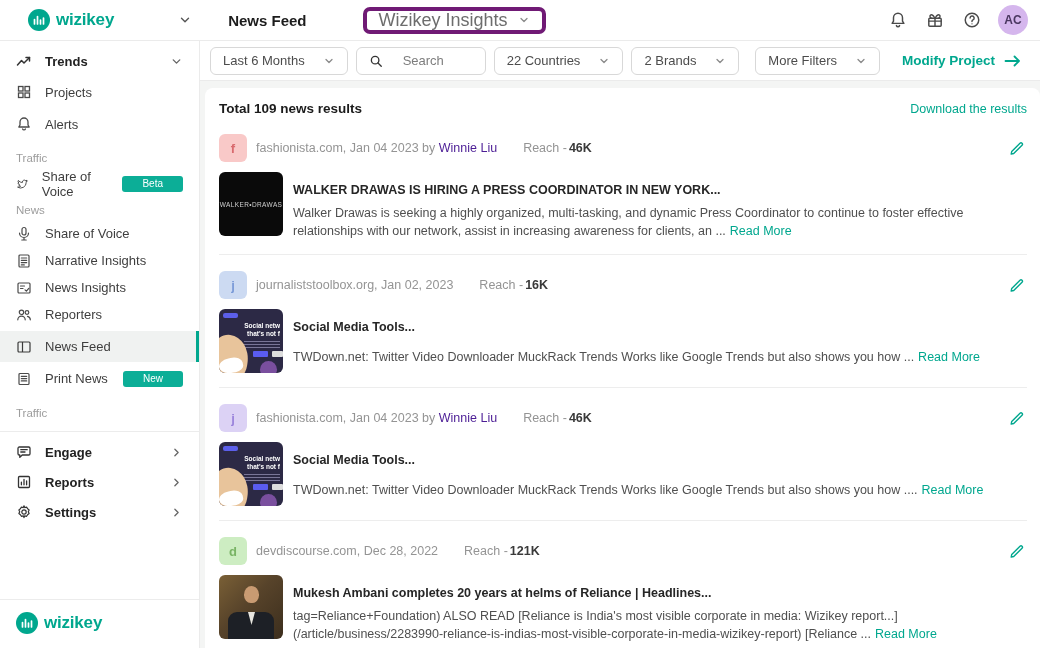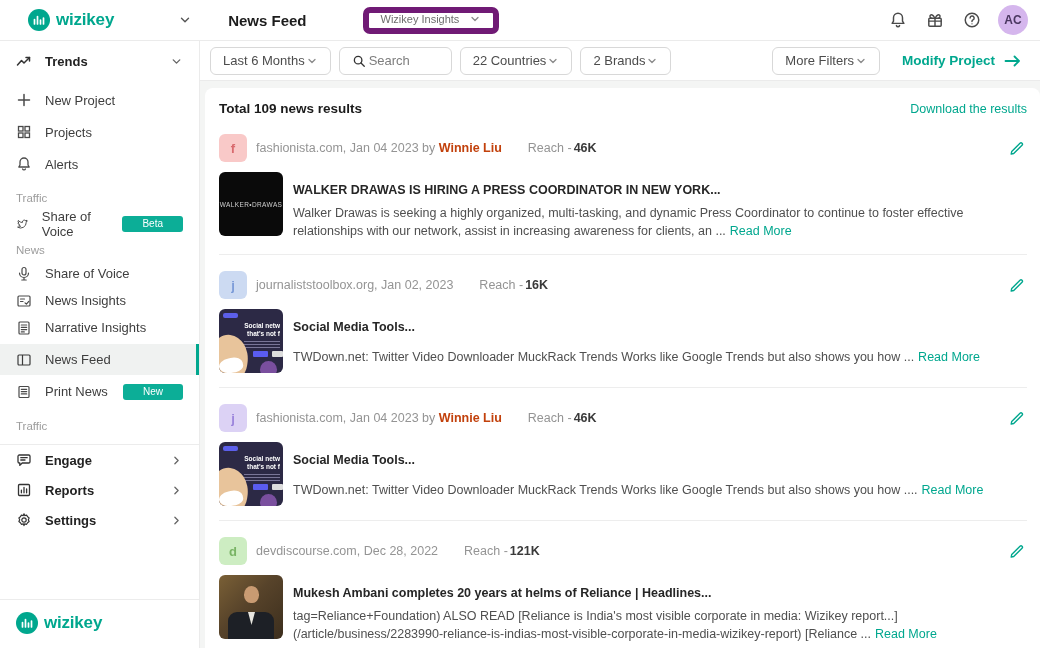--- a/index.html
+++ b/index.html
@@ -14,23 +14,23 @@
   .topbar {
     position:absolute; top:0; left:0; width:1040px; height:41px;
     background:#fff; border-bottom:1px solid #ebebeb;
     display:flex; align-items:center; z-index:20;
   }
   .logo { display:flex; align-items:center; gap:6px; margin-left:28px; cursor:pointer; }
   .logo-word { color:#00a78e; font-weight:700; font-size:17px; letter-spacing:-0.2px; }
   .ws-toggle { margin-left:62px; }
   .page-title { margin-left:34px; font-size:15px; font-weight:700; color:#1c1c1c; }
   .proj-select {
-    margin-left:56px; height:27px; padding:0 12px; border:6px solid #701a75;
-    border-radius:7px; background:#fff; display:flex; align-items:flex-start; gap:10px;
-    font-size:11px; color:#6d6d6d; cursor:pointer;
+    margin-left:56px; height:27px; padding:0 12px; border:4px solid #701a75;
+    border-radius:7px; background:#fff; display:flex; align-items:center; gap:10px;
+    font-size:18px; color:#6d6d6d; cursor:pointer;
   }
   .top-right { margin-left:auto; display:flex; align-items:center; gap:15px; margin-right:12px; }
   .icon-btn { background:none; border:none; padding:2px; cursor:pointer; }
   .avatar {
     width:30px; height:30px; border-radius:50%; background:#d5b6ed; color:#4a3760;
     font-size:12px; font-weight:700; display:flex; align-items:center; justify-content:center;
   }
 
   
   .sidebar {
@@ -57,21 +57,21 @@
   .side-footer { margin-top:auto; padding:12px 16px 14px; border-top:1px solid #ececec; }
 
   
   .filterbar {
     position:absolute; top:41px; left:200px; width:840px; height:40px;
     background:#fff; border-bottom:1px solid #ebebeb;
     display:flex; align-items:center; padding:0 13px 0 10px; gap:8px; z-index:10;
   }
   .fbtn {
     height:28px; border:1px solid #d8d8d8; border-radius:6px; background:#fff;
-    display:flex; align-items:center; gap:1px; padding:0 12px;
+    display:flex; align-items:center; gap:18px; padding:0 12px;
     font-size:13px; color:#4c4c4c; cursor:pointer; white-space:nowrap;
   }
   .search-box input {
     border:none; outline:none; width:72px; font-size:13px; color:#333;
     font-family:"Liberation Sans", sans-serif;
   }
   .search-box input::placeholder { color:#7d7d7d; }
   .ml-auto { margin-left:auto; }
   .modify-btn {
     display:flex; align-items:center; gap:9px; background:none; border:none;
@@ -93,21 +93,21 @@
   .download-link { font-size:12.5px; color:#00a78e; cursor:pointer; text-decoration:none; }
 
   .news-item { padding:16px 0 14px; border-top:1px solid #ededed; }
   .news-item.first { padding-top:0; border-top:none; }
   .item-head { display:flex; align-items:center; }
   .src-avatar {
     width:28px; height:28px; border-radius:6px; font-size:13px; font-weight:600;
     display:flex; align-items:center; justify-content:center; flex-shrink:0;
   }
   .meta { margin-left:9px; font-size:12.5px; color:#949494; }
-  .meta .author { font-weight:700; color:#c2410c; }
+  .meta .author { font-weight:400; color:#4c1d95; }
   .reach { margin-left:26px; font-size:12.5px; color:#949494; }
   .reach b { color:#3a3a3a; font-weight:700; margin-left:2px; }
   .edit-btn { margin-left:auto; background:none; border:none; cursor:pointer; padding:2px; }
 
   .item-body { display:flex; gap:10px; margin-top:10px; }
   .thumb { width:64px; height:64px; border-radius:6px; position:relative; overflow:hidden; flex-shrink:0; }
   .txt-col { flex:1; padding-top:11px; min-width:0; }
   .item-title { font-size:12.5px; font-weight:700; color:#262626; margin:0 0 7px; }
   .gap-lg .item-title { margin-bottom:14px; }
   .item-desc { font-size:12.5px; color:#4f4f4f; line-height:18px; margin:0; }
@@ -185,26 +185,20 @@
     <svg width="16" height="16" viewBox="0 0 16 16" fill="none" stroke="#333" stroke-width="1.5" stroke-linecap="round" stroke-linejoin="round">
         <path d="M1.5 12l4-4.5L8 10l5.5-5.5"></path>
         <path d="M10 4.5h3.5V8"></path>
       </svg>
     <span>Trends</span>
     <svg class="push-right" width="13" height="13" viewBox="0 0 16 16" fill="none" stroke="#666" stroke-width="1.7" stroke-linecap="round" stroke-linejoin="round">
         <path d="M4 6l4 4 4-4"></path>
       </svg>
   </div>
 
-  <div class="side-row r32" style="margin-top:8px">
-    <svg width="16" height="16" viewBox="0 0 16 16" fill="none" stroke="#4a4a4a" stroke-width="1.5" stroke-linecap="round">
-        <path d="M8 2.5v11M2.5 8h11"></path>
-      </svg>
-    <span>New Project</span>
-  </div>
   <div class="side-row r32">
     <svg width="16" height="16" viewBox="0 0 16 16" fill="none" stroke="#4a4a4a" stroke-width="1.3">
         <rect x="2.5" y="2.5" width="4.5" height="4.5"></rect>
         <rect x="9" y="2.5" width="4.5" height="4.5"></rect>
         <rect x="2.5" y="9" width="4.5" height="4.5"></rect>
         <rect x="9" y="9" width="4.5" height="4.5"></rect>
       </svg>
     <span>Projects</span>
   </div>
   <div class="side-row r32">
@@ -226,54 +220,63 @@
 
   <div class="section-label" style="">News</div>
   <div class="side-row r27">
     <svg width="16" height="16" viewBox="0 0 16 16" fill="none" stroke="#4a4a4a" stroke-width="1.2" stroke-linecap="round">
         <rect x="6" y="1.5" width="4" height="7.5" rx="2"></rect>
         <path d="M3.5 7a4.5 4.5 0 0 0 9 0M8 11.5V14M5.8 14h4.4"></path>
       </svg>
     <span>Share of Voice</span>
   </div>
   <div class="side-row r27">
+    <svg width="16" height="16" viewBox="0 0 16 16" fill="none" stroke="#4a4a4a" stroke-width="1.2" stroke-linecap="round">
+        <rect x="3" y="2" width="10" height="12" rx="1"></rect>
+        <path d="M5.3 5h5.4M5.3 7.3h5.4M5.3 9.6h5.4M5.3 11.9h3"></path>
+      </svg>
+    <span>Narrative Insights</span>
+  </div>
+  <div class="side-row r27">
     <svg width="16" height="16" viewBox="0 0 16 16" fill="none" stroke="#4a4a4a" stroke-width="1.2" stroke-linecap="round" stroke-linejoin="round">
         <rect x="2" y="3" width="12" height="10" rx="1"></rect>
         <path d="M4.5 6h4M4.5 8.5h2.5"></path>
         <path d="M9 9.8l1.4 1.4 2.4-2.8"></path>
       </svg>
     <span>News Insights</span>
   </div>
   <div class="side-row r27">
     <svg width="16" height="16" viewBox="0 0 16 16" fill="none" stroke="#4a4a4a" stroke-width="1.2" stroke-linecap="round">
-        <rect x="3" y="2" width="10" height="12" rx="1"></rect>
-        <path d="M5.3 5h5.4M5.3 7.3h5.4M5.3 9.6h5.4M5.3 11.9h3"></path>
-      </svg>
-    <span>Narrative Insights</span>
+        <circle cx="5.5" cy="5.3" r="2.2"></circle>
+        <path d="M1.8 12.8c0-2 1.7-3.7 3.7-3.7s3.7 1.7 3.7 3.7"></path>
+        <circle cx="11" cy="5.5" r="1.8"></circle>
+        <path d="M11.5 9.3c1.6.4 2.8 1.8 2.8 3.5"></path>
+      </svg>
+    <span>Reporters</span>
   </div>
   <div class="side-row selected" style="height:31px;margin-top:3px">
     <svg width="16" height="16" viewBox="0 0 16 16" fill="none" stroke="#3a3a3a" stroke-width="1.2">
         <rect x="2" y="3" width="12" height="10" rx="1"></rect>
         <path d="M6.5 3v10"></path>
       </svg>
     <span>News Feed</span>
   </div>
   <div class="side-row" style="height:29px;margin-top:2px">
     <svg width="16" height="16" viewBox="0 0 16 16" fill="none" stroke="#4a4a4a" stroke-width="1.2" stroke-linecap="round">
         <rect x="3" y="2.5" width="10" height="11" rx="1"></rect>
         <path d="M5.3 5.3h5.4M5.3 7.6h5.4M5.3 9.9h5.4"></path>
       </svg>
     <span>Print News</span>
     <span class="badge">New</span>
   </div>
 
   <div class="section-label" style="margin-top:10px">Traffic</div>
   <div class="side-divider"></div>
 
-  <div class="side-row head" style="">
+  <div class="side-row head" style="margin-top:5px">
     <svg width="16" height="16" viewBox="0 0 16 16" fill="none" stroke="#333" stroke-width="1.3" stroke-linecap="round" stroke-linejoin="round">
         <path d="M2 4.3A1.3 1.3 0 0 1 3.3 3h9.4A1.3 1.3 0 0 1 14 4.3v5.4a1.3 1.3 0 0 1-1.3 1.3H6.2L3.8 13.4V11H3.3A1.3 1.3 0 0 1 2 9.7z"></path>
         <path d="M4.8 5.7h6.4M4.8 8h4.2"></path>
       </svg>
     <span>Engage</span>
     <svg class="push-right" width="13" height="13" viewBox="0 0 16 16" fill="none" stroke="#666" stroke-width="1.6" stroke-linecap="round" stroke-linejoin="round">
         <path d="M6 4l4 4-4 4"></path>
       </svg>
   </div>
   <div class="side-row head">

